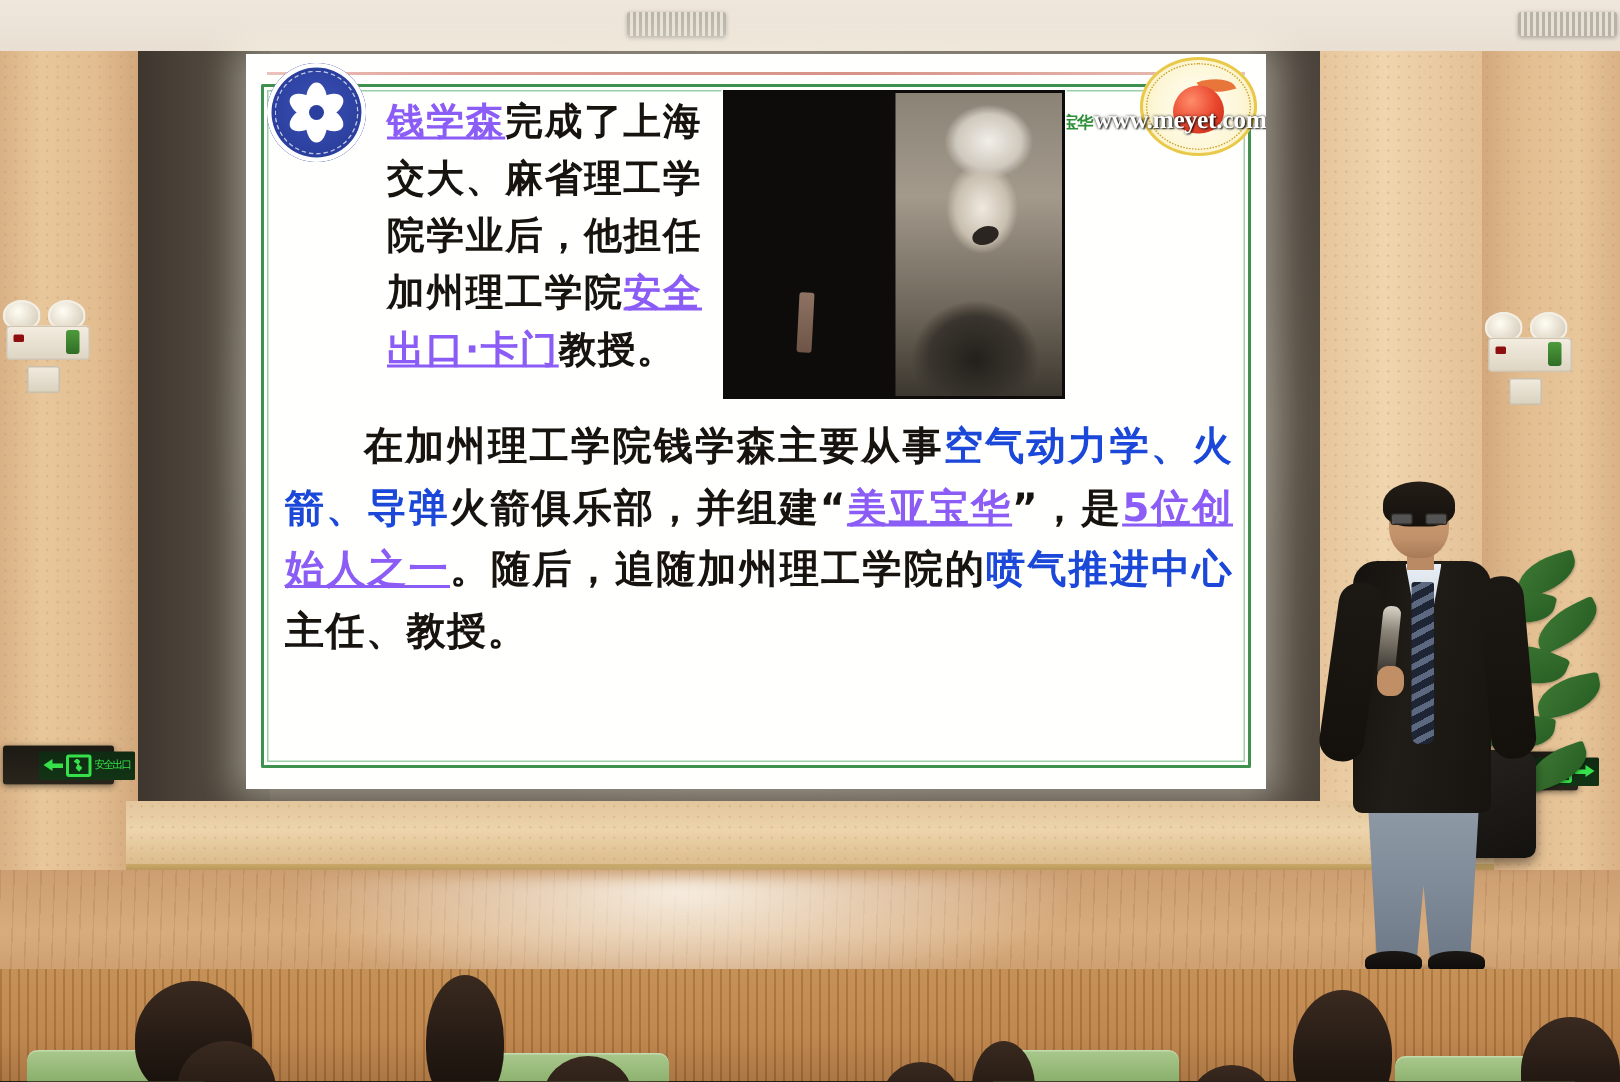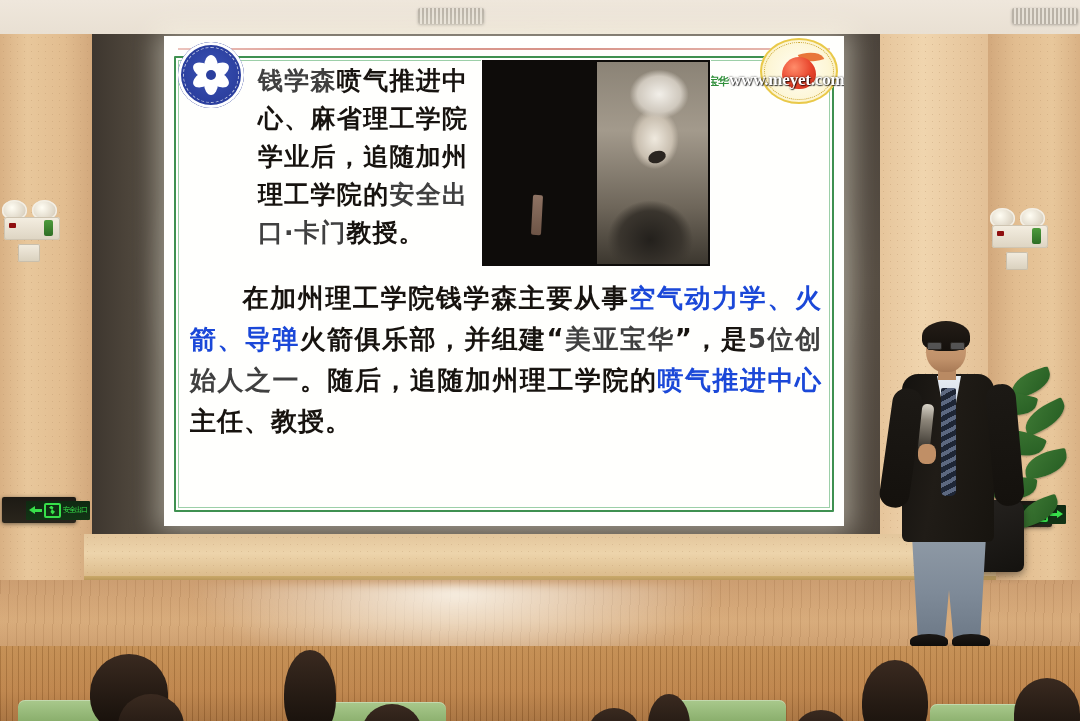--- a/index.html
+++ b/index.html
@@ -94,21 +94,21 @@
       linear-gradient(180deg,#8b8376 0%,#a39a8c 34%,#6e665a 72%,#3c372f 100%);}
   .ph-karman::after{content:"";position:absolute;left:46%;top:44%;width:18px;height:12px;
     border-radius:50%;background:#2a2520;transform:rotate(-18deg);}
 
   
   .txt{position:absolute;font-family:"DejaVu Sans","Liberation Sans",sans-serif;
     font-weight:bold;color:#17130f;letter-spacing:1px;}
   .para1{left:94px;top:26px;width:210px;font-size:25px;line-height:38px;text-align:justify;}
   .para2{left:26px;top:242px;right:22px;font-size:26px;line-height:41px;text-align:justify;}
   .indent{display:inline-block;width:2em;}
-  .r{color:#404040;} .b{color:#1b48d8;}
+  .r{color:#8b5cf6;text-decoration:underline;} .b{color:#1b48d8;}
 
   
   .stage-front{position:absolute;left:84px;top:534px;right:84px;height:46px;
     background:linear-gradient(180deg,#e3c69c 0%,#edd4ab 42%,#d9b887 100%);}
   .stage-front .wall-dot{opacity:.3;}
   .stage-lip{position:absolute;left:84px;top:576px;right:84px;height:6px;
     background:linear-gradient(180deg,#caa969,#b08f53);}
   .floor{position:absolute;left:0;top:580px;right:0;height:92px;
     background:linear-gradient(180deg,#c99a6d 0%,#d6a978 45%,#c08f62 100%);}
   .floor-grain{position:absolute;inset:0;opacity:.5;
@@ -310,21 +310,21 @@
       <div class="meyet-url" style="left:524px;top:34px">
         <span class="meyet-cn">美亚宝华</span><span>www.meyet.com</span>
       </div>
 
       <div class="photos">
         <div class="photo ph-qian"></div>
         <div class="photo ph-karman"></div>
       </div>
 
       <div class="txt para1">
-        <span class="r">钱学森</span><span>喷气推进中心、麻省理工学院学业后，追随加州理工学院的</span><span class="r">安全出口·卡门</span><span>教授。</span>
+        <span class="r">钱学森</span><span>完成了上海交大、麻省理工学院学业后，他担任加州理工学院</span><span class="r">安全出口·卡门</span><span>教授。</span>
       </div>
 
       <div class="txt para2">
         <span class="indent"></span><span>在加州理工学院钱学森主要从事</span><span class="b">空气动力学、火箭、导弹</span><span>火箭俱乐部，并组建“</span><span class="r">美亚宝华</span><span>”，是</span><span class="r">5位创始人之一</span><span>。随后，追随加州理工学院的</span><span class="b">喷气推进中心</span><span>主任、教授。</span>
       </div>
 
     </div>
   </div>
 
   <div class="stage-front">

